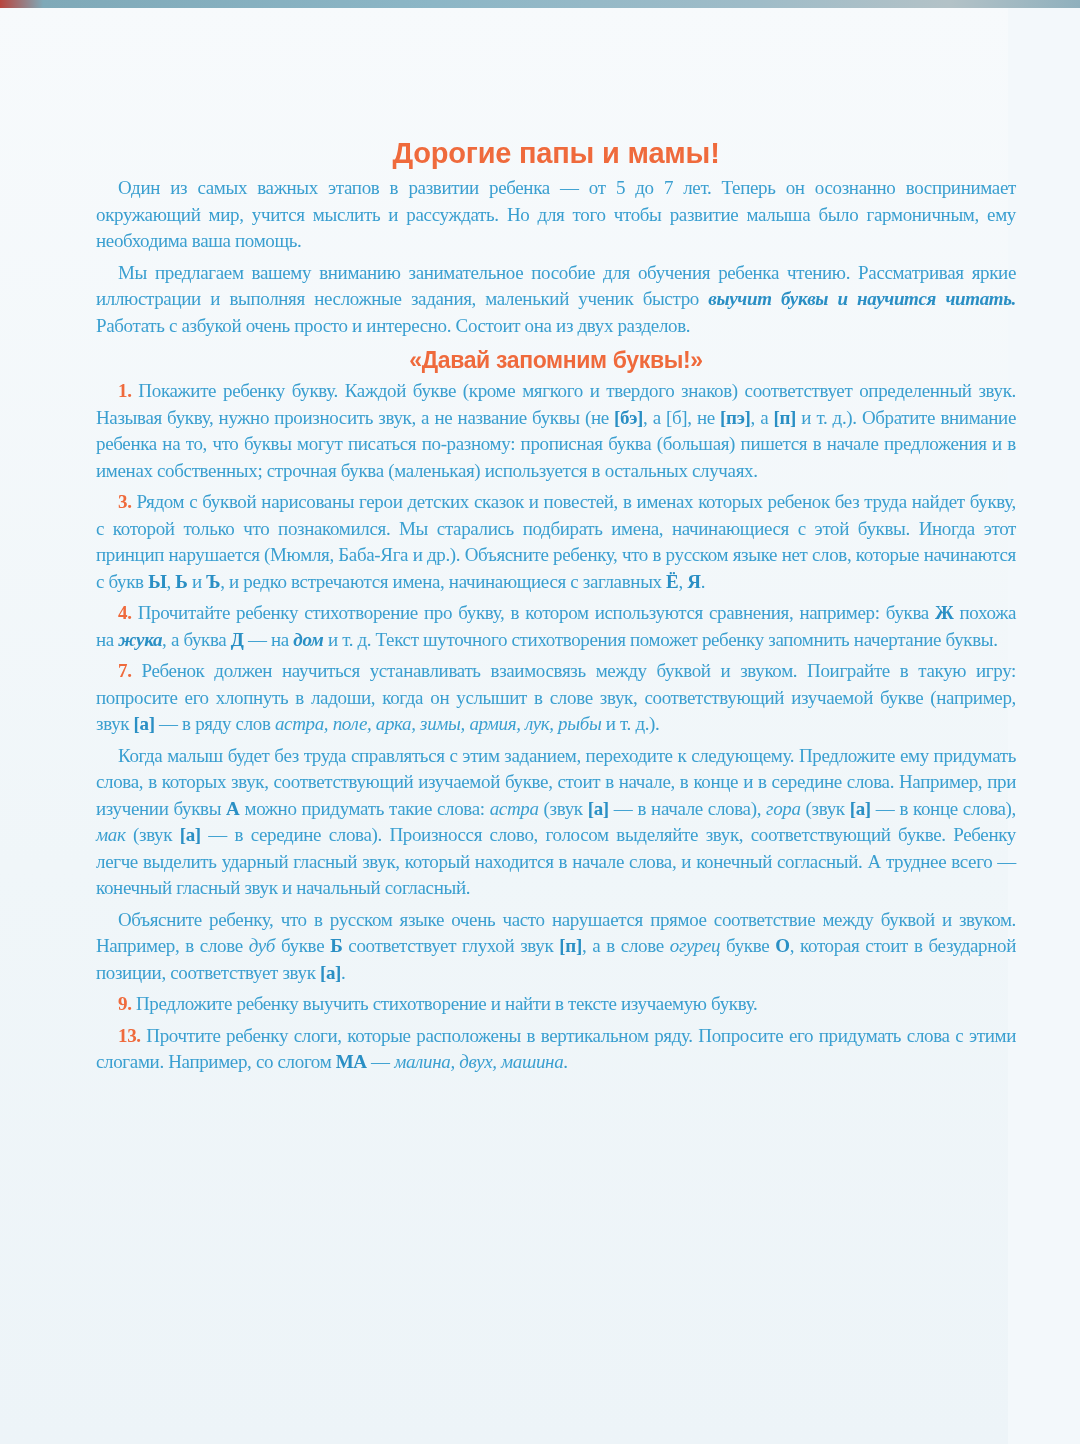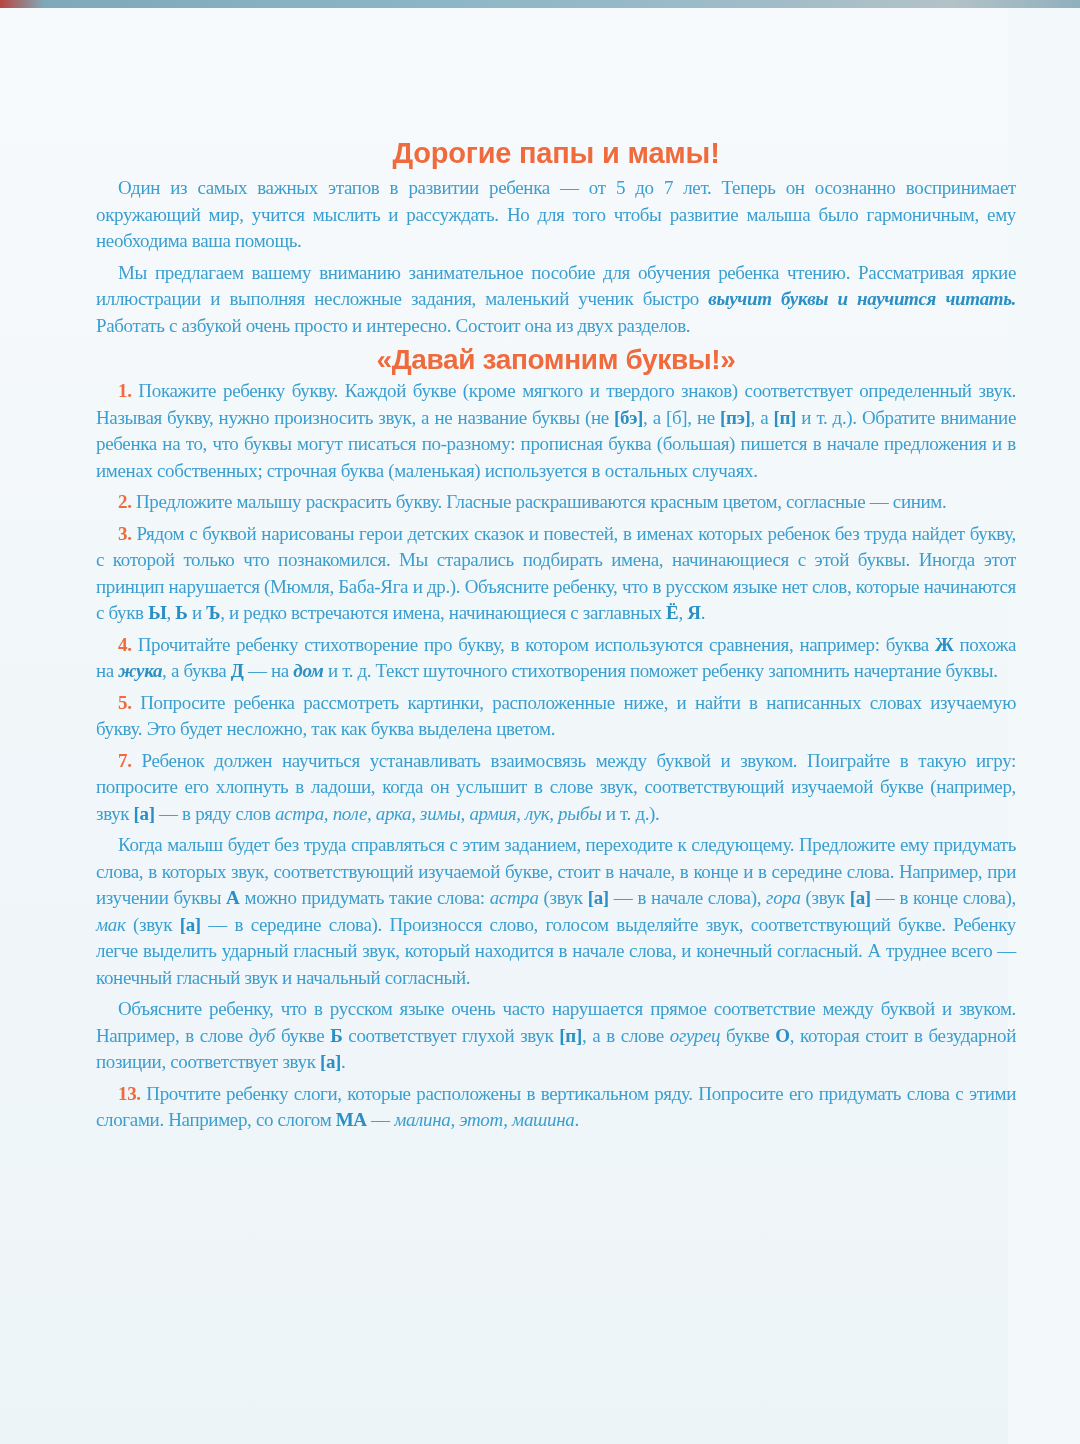--- a/index.html
+++ b/index.html
@@ -24,21 +24,21 @@
       line-height: 26.5px;
       letter-spacing: -0.35px;
     }
     h1 {
       margin: 0 0 4px 0; text-align: center;
       color: #ef6a3c; font-size: 29px; line-height: 36px;
       font-weight: bold; letter-spacing: -0.2px;
     }
     h2 {
       margin: 7px 0 4px 0; text-align: center;
-      color: #ef6a3c; font-size: 28px; line-height: 28px;
+      color: #ef6a3c; font-size: 23px; line-height: 28px;
       font-weight: bold;
     }
     p {
       margin: 0 0 5px 0; text-indent: 22px; text-align: justify; font-family: Liberation Serif, serif;
     }
     .num { color: #ef6a3c; font-weight: bold; }
     .b { font-weight: bold; color: #2a8fc4; }
     .bi { font-weight: bold; font-style: italic; color: #2a8fc4; }
     .i { font-style: italic; }
   </style>
@@ -49,23 +49,22 @@
   <div class="top-band"></div>
   <div class="content">
     <h1>Дорогие папы и мамы!</h1>
     <div id="intro">
         <p><span>Один из самых важных этапов в развитии ребенка — от 5 до 7 лет. Теперь он осознанно воспринимает окружающий мир, учится мыслить и рассуждать. Но для того чтобы развитие малыша было гармоничным, ему необходима ваша помощь.</span></p>
         <p><span>Мы предлагаем вашему вниманию занимательное пособие для обучения ребенка чтению. Рассматривая яркие иллюстрации и выполняя несложные задания, маленький ученик быстро </span><span class="bi">выучит буквы и научится читать.</span><span> Работать с азбукой очень просто и интересно. Состоит она из двух разделов.</span></p>
       </div>
     <h2>«Давай запомним буквы!»</h2>
     <div id="items">
         <p><span class="num">1.</span> <span>Покажите ребенку букву. Каждой букве (кроме мягкого и твердого знаков) соответствует определенный звук. Называя букву, нужно произносить звук, а не название буквы (не </span><span class="b">[бэ]</span><span>, а [б], не </span><span class="b">[пэ]</span><span>, а </span><span class="b">[п]</span><span> и т. д.). Обратите внимание ребенка на то, что буквы могут писаться по-разному: прописная буква (большая) пишется в начале предложения и в именах собственных; строчная буква (маленькая) используется в остальных случаях.</span></p>
-        <p><span class="num">2.</span> <span>Предложите малышу раскрасить букву. Гласные раскрашиваются красным цветом, согласные — синим.</span></p>
         <p><span class="num">3.</span> <span>Рядом с буквой нарисованы герои детских сказок и повестей, в именах которых ребенок без труда найдет букву, с которой только что познакомился. Мы старались подбирать имена, начинающиеся с этой буквы. Иногда этот принцип нарушается (Мюмля, Баба-Яга и др.). Объясните ребенку, что в русском языке нет слов, которые начинаются с букв </span><span class="b">Ы</span><span>, </span><span class="b">Ь</span><span> и </span><span class="b">Ъ</span><span>, и редко встречаются имена, начинающиеся с заглавных </span><span class="b">Ё</span><span>, </span><span class="b">Я</span><span>.</span></p>
         <p><span class="num">4.</span> <span>Прочитайте ребенку стихотворение про букву, в котором используются сравнения, например: буква </span><span class="b">Ж</span><span> похожа на </span><span class="bi">жука</span><span>, а буква </span><span class="b">Д</span><span> — на </span><span class="bi">дом</span><span> и т. д. Текст шуточного стихотворения поможет ребенку запомнить начертание буквы.</span></p>
-        <p><span class="num">5.</span> <span>Попросите ребенка рассмотреть картинки, расположенные ниже, и найти в написанных словах изучаемую букву. Это будет несложно, так как буква выделена цветом.</span></p>
         <p><span class="num">7.</span> <span>Ребенок должен научиться устанавливать взаимосвязь между буквой и звуком. Поиграйте в такую игру: попросите его хлопнуть в ладоши, когда он услышит в слове звук, соответствующий изучаемой букве (например, звук </span><span class="b">[а]</span><span> — в ряду слов </span><span class="i">астра, поле, арка, зимы, армия, лук, рыбы</span><span> и т. д.).</span></p>
         <p><span>Когда малыш будет без труда справляться с этим заданием, переходите к следующему. Предложите ему придумать слова, в которых звук, соответствующий изучаемой букве, стоит в начале, в конце и в середине слова. Например, при изучении буквы </span><span class="b">А</span><span> можно придумать такие слова: </span><span class="i">астра</span><span> (звук </span><span class="b">[а]</span><span> — в начале слова), </span><span class="i">гора</span><span> (звук </span><span class="b">[а]</span><span> — в конце слова), </span><span class="i">мак</span><span> (звук </span><span class="b">[а]</span><span> — в середине слова). Произносся слово, голосом выделяйте звук, соответствующий букве. Ребенку легче выделить ударный гласный звук, который находится в начале слова, и конечный согласный. А труднее всего — конечный гласный звук и начальный согласный.</span></p>
         <p><span>Объясните ребенку, что в русском языке очень часто нарушается прямое соответствие между буквой и звуком. Например, в слове </span><span class="i">дуб</span><span> букве </span><span class="b">Б</span><span> соответствует глухой звук </span><span class="b">[п]</span><span>, а в слове </span><span class="i">огурец</span><span> букве </span><span class="b">О</span><span>, которая стоит в безударной позиции, соответствует звук </span><span class="b">[а]</span><span>.</span></p>
-        <p><span class="num">13.</span> <span>Прочтите ребенку слоги, которые расположены в вертикальном ряду. Попросите его придумать слова с этими слогами. Например, со слогом </span><span class="b">МА</span><span> — </span><span class="i">малина, этот, машина</span><span>.</span></p>
+        <p><span class="num">9.</span> <span>Предложите ребенку выучить стихотворение и найти в тексте изучаемую букву.</span></p>
+        <p><span class="num">13.</span> <span>Прочтите ребенку слоги, которые расположены в вертикальном ряду. Попросите его придумать слова с этими слогами. Например, со слогом </span><span class="b">МА</span><span> — </span><span class="i">малина, двух, машина</span><span>.</span></p>
       </div>
   </div>
 </div>
 
 </body></html>

